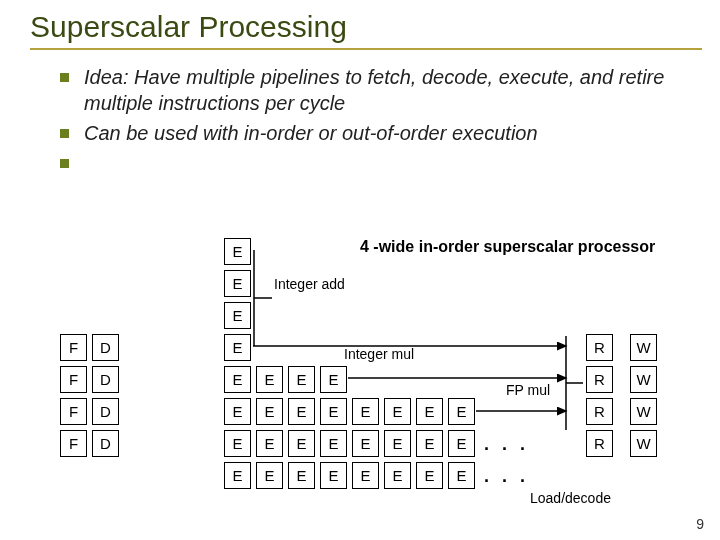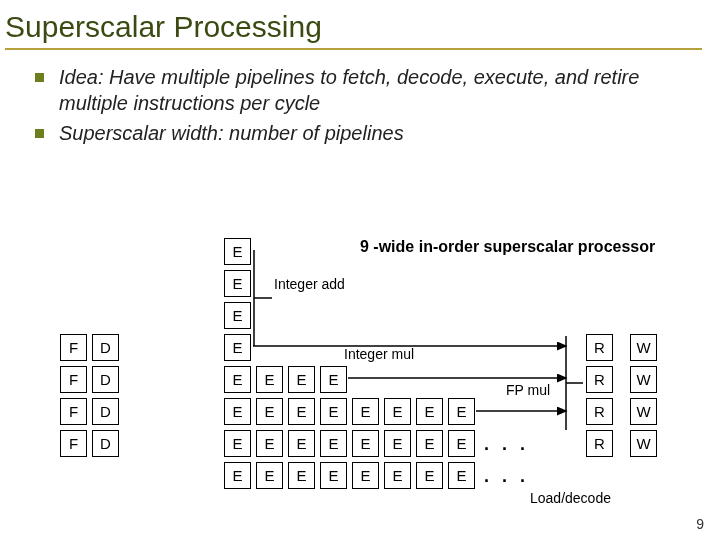--- a/index.html
+++ b/index.html
@@ -6,21 +6,21 @@
   body {
     margin: 0;
     padding: 0;
     width: 720px;
     height: 540px;
     font-family: Arial, Helvetica, sans-serif;
     background: #fff;
     position: relative;
   }
   .slide {
-    padding: 10px 18px 0 5px;
+    padding: 10px 18px 0 30px;
   }
   .title {
     font-size: 30px;
     color: #3a4a12;
     font-weight: 400;
     margin: 0 0 4px 0;
   }
   .title-rule {
     border: none;
     border-top: 2px solid #b5a23c;
@@ -99,21 +99,22 @@
   }
 </style>
 </head>
 <body>
 
 <div class="slide">
   <h1 class="title">Superscalar Processing</h1>
   <hr class="title-rule">
   <ul class="bullets">
     <li><span class="sq"></span><span>Idea: Have multiple pipelines to fetch, decode, execute, and retire multiple instructions per cycle</span></li>
-    <li><span class="sq"></span><span>Superscalar width: number of pipelines</span></li>
+    <li><span class="sq"></span><span>Can be used with in-order or out-of-order execution</span></li>
+    <li><span class="sq"></span></li>
   </ul>
 </div>
 
 <div class="diagram">
 
   <svg class="wires">
     <defs>
       <marker id="ah" markerWidth="8" markerHeight="8" refX="6" refY="3" orient="auto">
         <path d="M0,0 L7,3 L0,6 Z" fill="#000"></path>
       </marker>
@@ -128,21 +129,21 @@
 
     <line x1="288" y1="140" x2="506" y2="140" stroke="#000" stroke-width="1.5" marker-end="url(#ah)"></line>
 
     <line x1="416" y1="173" x2="506" y2="173" stroke="#000" stroke-width="1.5" marker-end="url(#ah)"></line>
 
     <line x1="506" y1="145" x2="523" y2="145" stroke="#000" stroke-width="1.5"></line>
 
     <line x1="60" y1="100" x2="60" y2="196" stroke="#000" stroke-width="0"></line>
   </svg>
 
-  <div class="caption-bold" style="left:300px; top:0px;">9 -wide in-order superscalar processor</div>
+  <div class="caption-bold" style="left:300px; top:0px;">4 -wide in-order superscalar processor</div>
 
   <div class="stagebox" style="left:164px; top:0px;">E</div>
   <div class="stagebox" style="left:164px; top:32px;">E</div>
   <div class="stagebox" style="left:164px; top:64px;">E</div>
   <div class="stagebox" style="left:164px; top:96px;">E</div>
   <div class="label" style="left:214px; top:38px;">Integer add</div>
 
   <div class="stagebox" style="left:0px;  top:96px;">F</div>
   <div class="stagebox" style="left:32px; top:96px;">D</div>
   <div class="stagebox" style="left:0px;  top:128px;">F</div>

